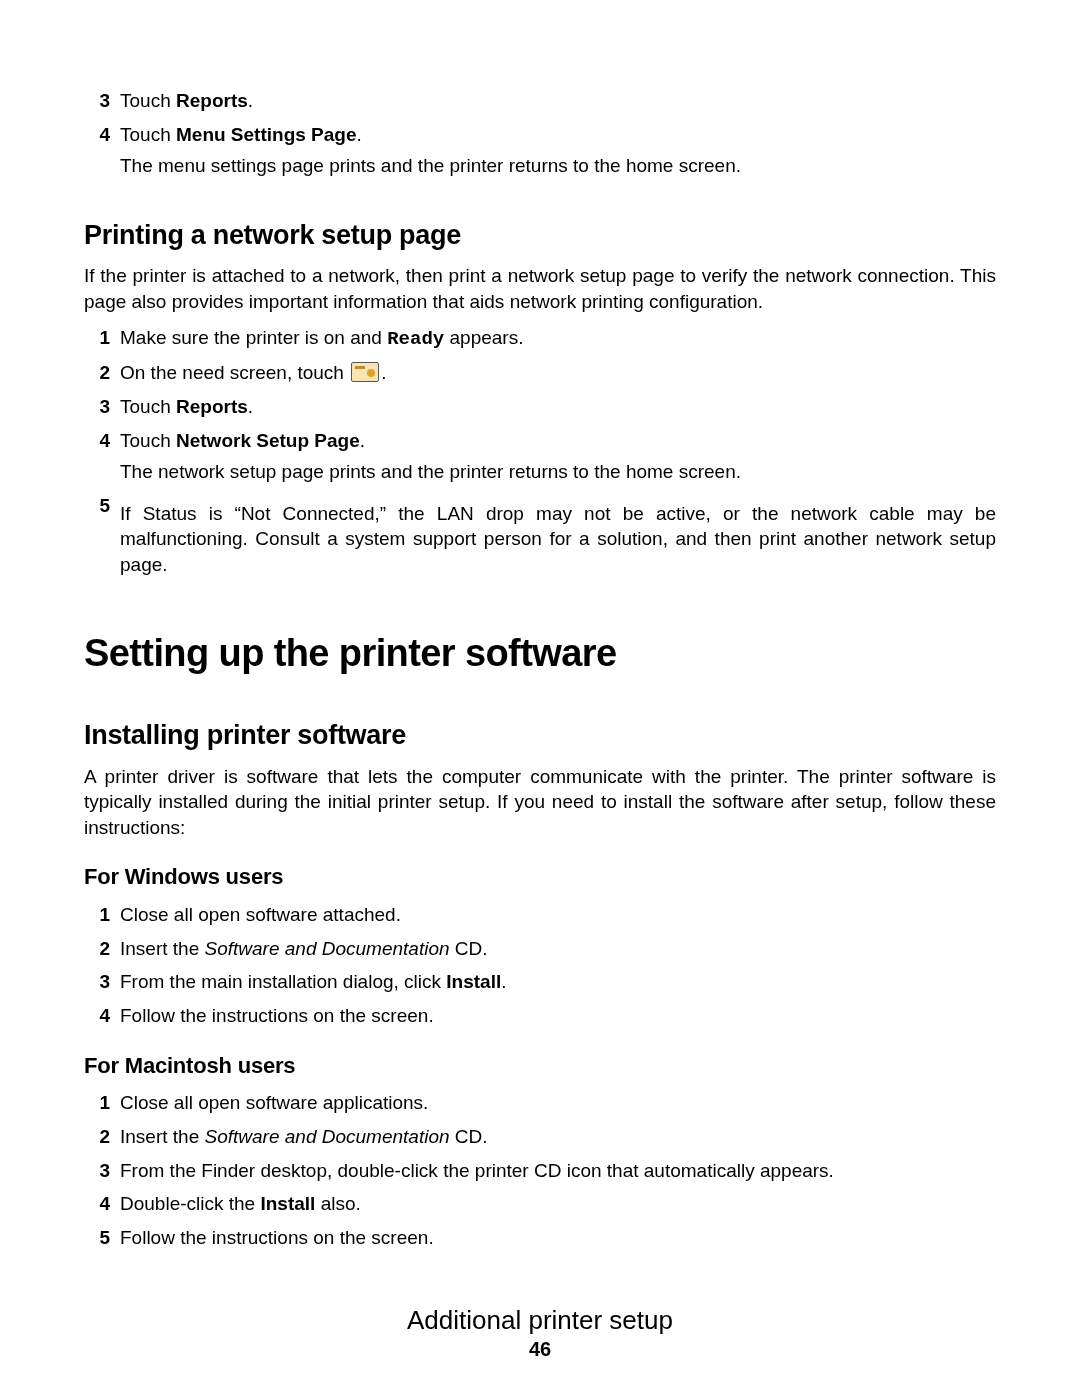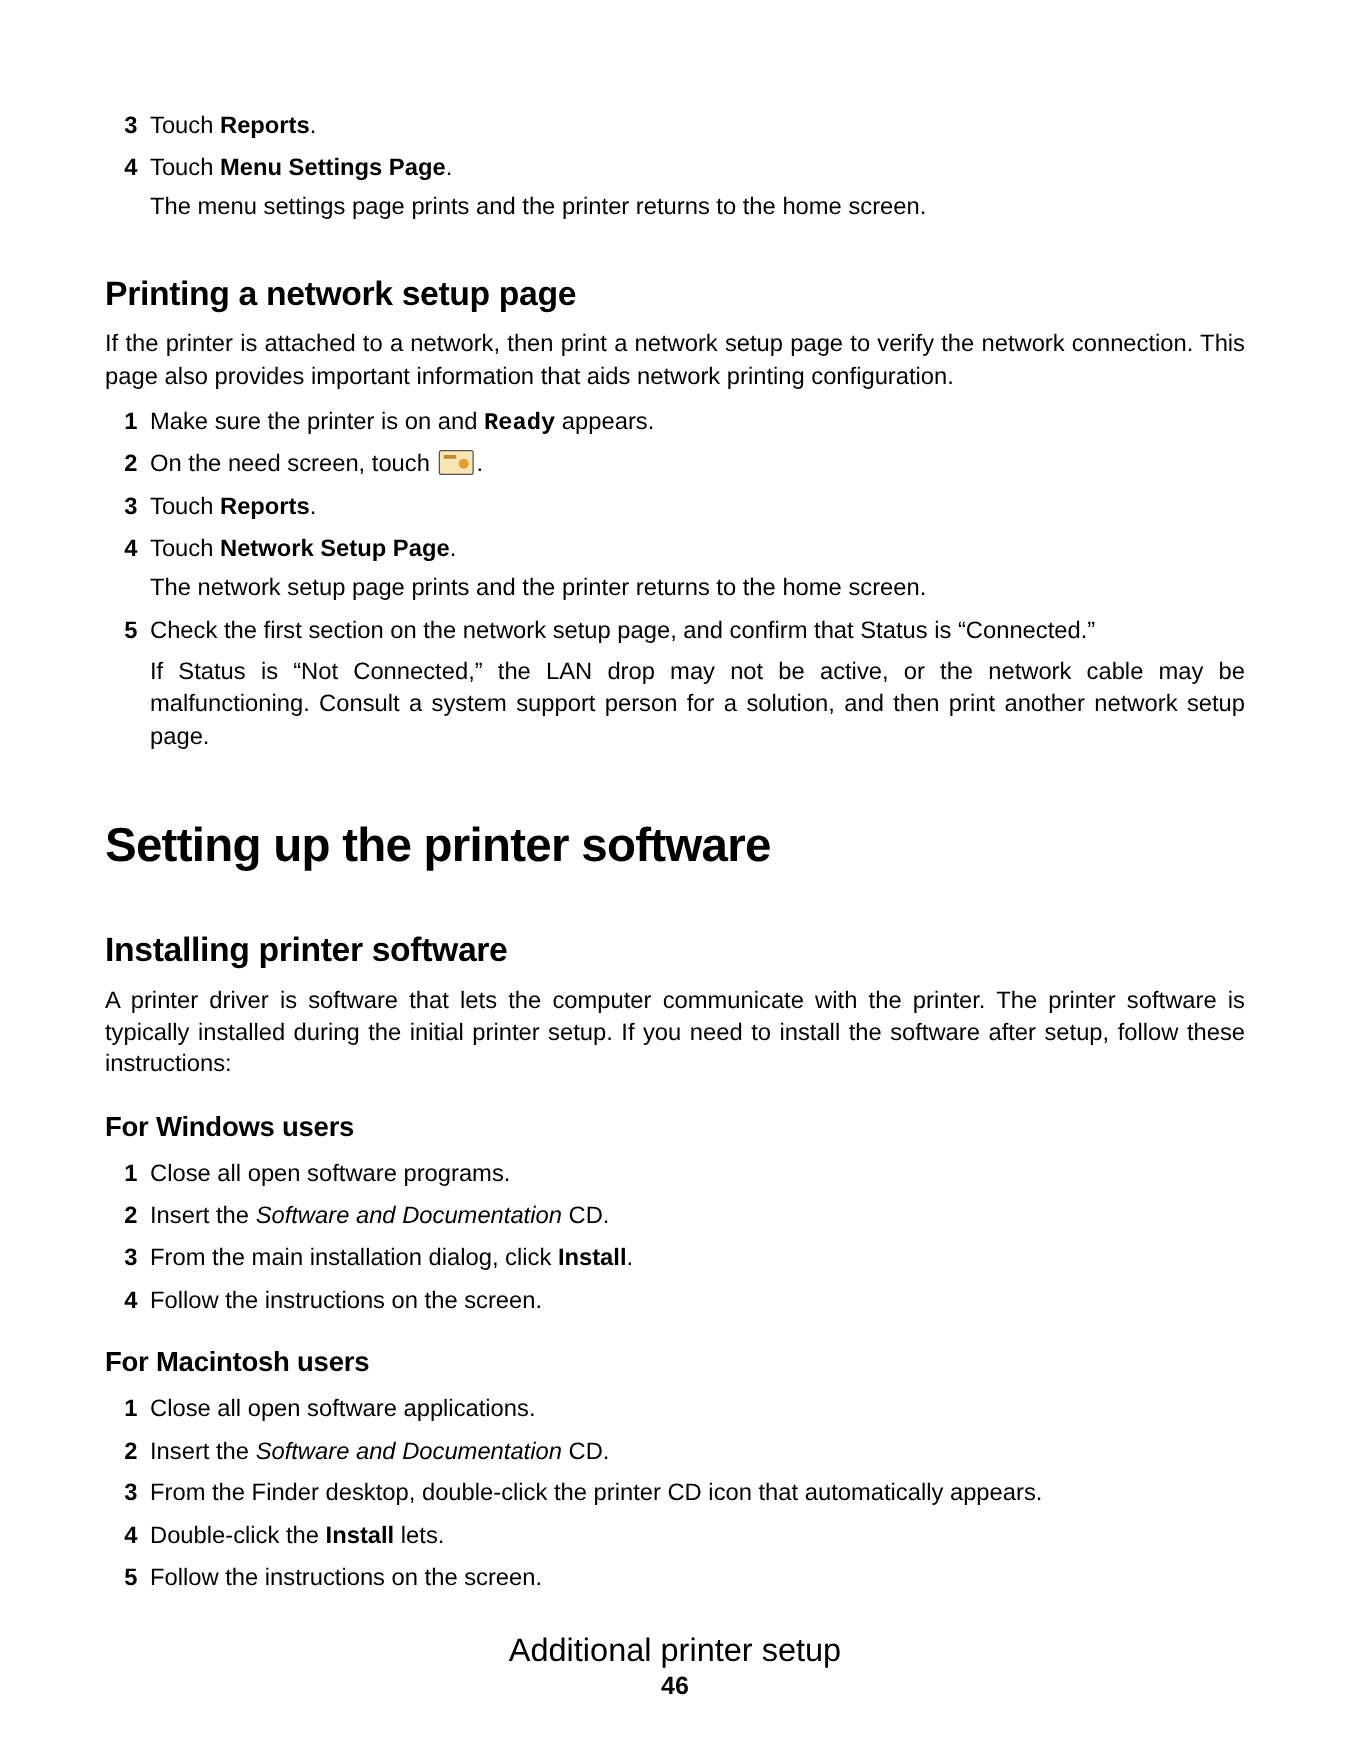--- a/index.html
+++ b/index.html
@@ -154,33 +154,32 @@
     <div class="ol-item">
       <div class="ol-num">4</div>
       <div class="ol-body">
         <span>Touch </span><span class="bold">Network Setup Page</span><span>.</span>
         <div class="sub-para">The network setup page prints and the printer returns to the home screen.</div>
       </div>
     </div>
     <div class="ol-item">
       <div class="ol-num">5</div>
       <div class="ol-body">
-        <span>Check the first section on the network setup page, and confirm that Status is “Connected.”</span>
         <div class="sub-para para" style="text-align:justify">If Status is “Not Connected,” the LAN drop may not be active, or the network cable may be malfunctioning. Consult a system support person for a solution, and then print another network setup page.</div>
       </div>
     </div>
 
     <div class="h1">Setting up the printer software</div>
     <div class="h2">Installing printer software</div>
     <div class="para">A printer driver is software that lets the computer communicate with the printer. The printer software is typically installed during the initial printer setup. If you need to install the software after setup, follow these instructions:</div>
 
     <div class="h3">For Windows users</div>
     <div class="ol-item">
       <div class="ol-num">1</div>
-      <div class="ol-body">Close all open software programs.</div>
+      <div class="ol-body">Close all open software attached.</div>
     </div>
     <div class="ol-item">
       <div class="ol-num">2</div>
       <div class="ol-body">
         <span>Insert the </span><span class="italic">Software and Documentation</span><span> CD.</span>
       </div>
     </div>
     <div class="ol-item">
       <div class="ol-num">3</div>
       <div class="ol-body">
@@ -203,21 +202,21 @@
         <span>Insert the </span><span class="italic">Software and Documentation</span><span> CD.</span>
       </div>
     </div>
     <div class="ol-item">
       <div class="ol-num">3</div>
       <div class="ol-body">From the Finder desktop, double-click the printer CD icon that automatically appears.</div>
     </div>
     <div class="ol-item">
       <div class="ol-num">4</div>
       <div class="ol-body">
-        <span>Double-click the </span><span class="bold">Install</span><span> lets.</span>
+        <span>Double-click the </span><span class="bold">Install</span><span> also.</span>
       </div>
     </div>
     <div class="ol-item">
       <div class="ol-num">5</div>
       <div class="ol-body">Follow the instructions on the screen.</div>
     </div>
 
   </div>
 
   <div class="footer">

